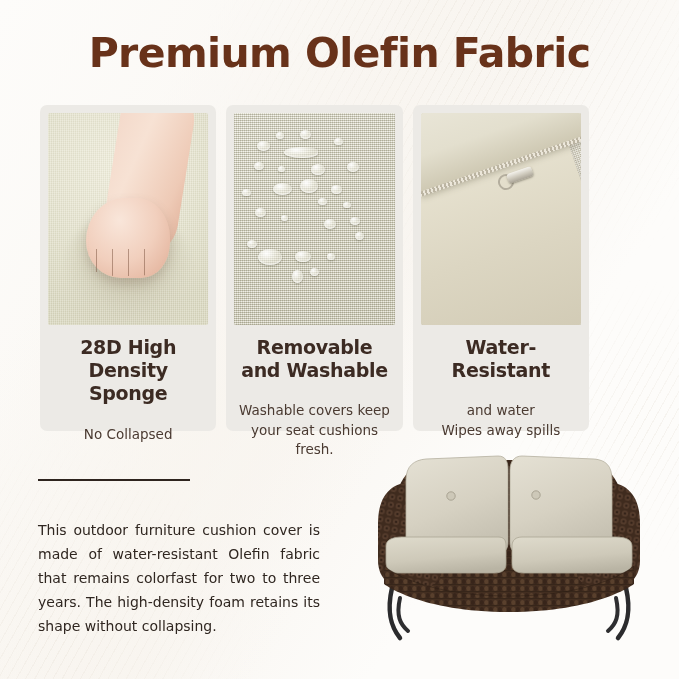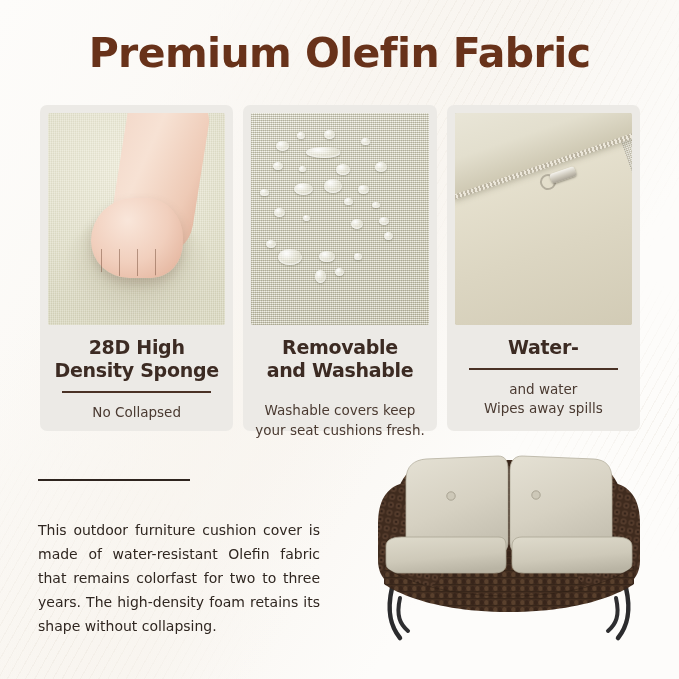--- a/index.html
+++ b/index.html
@@ -61,21 +61,21 @@
     letter-spacing: -0.6px;
     color: #68321a;
     font-family: "DejaVu Sans", sans-serif;
   }
 
   
   .cards {
     position: absolute;
     top: 105px;
     left: 40px;
-    width: 600px;
+    width: 549px;
     height: 326px;
     display: flex;
     gap: 10px;
   }
   .card {
     flex: 1 1 0;
     background: #eceae6;
     border-radius: 7px;
     padding: 8px 8px 0 8px;
     box-sizing: border-box;
@@ -365,20 +365,21 @@
         <div class="weave2"></div>
         <div class="foam"></div>
         <div class="flapBottom"></div>
         <div class="flapTop"></div>
         <div class="teeth"></div>
         <div class="pull"></div>
         <div class="slider"></div>
       </div>
       <div class="card-heading">
         <div>Water-</div>
+        <div>Resistant</div>
       </div>
       <div class="card-rule"></div>
       <div class="card-sub">
         <div>and water</div>
         <div>Wipes away spills</div>
       </div>
     </div>
 
   </div>
 

